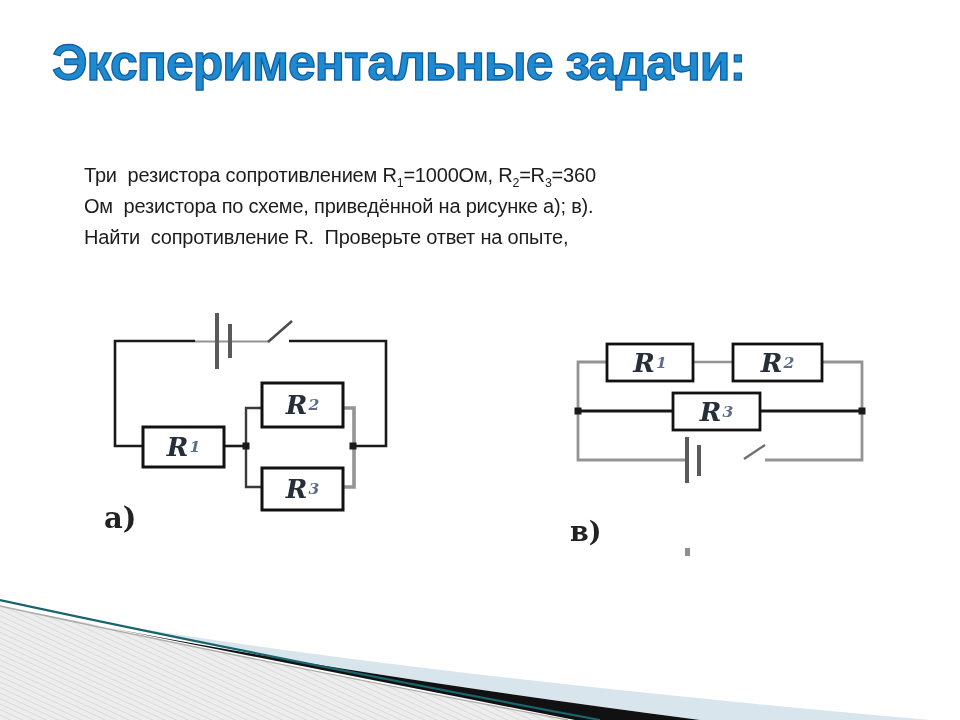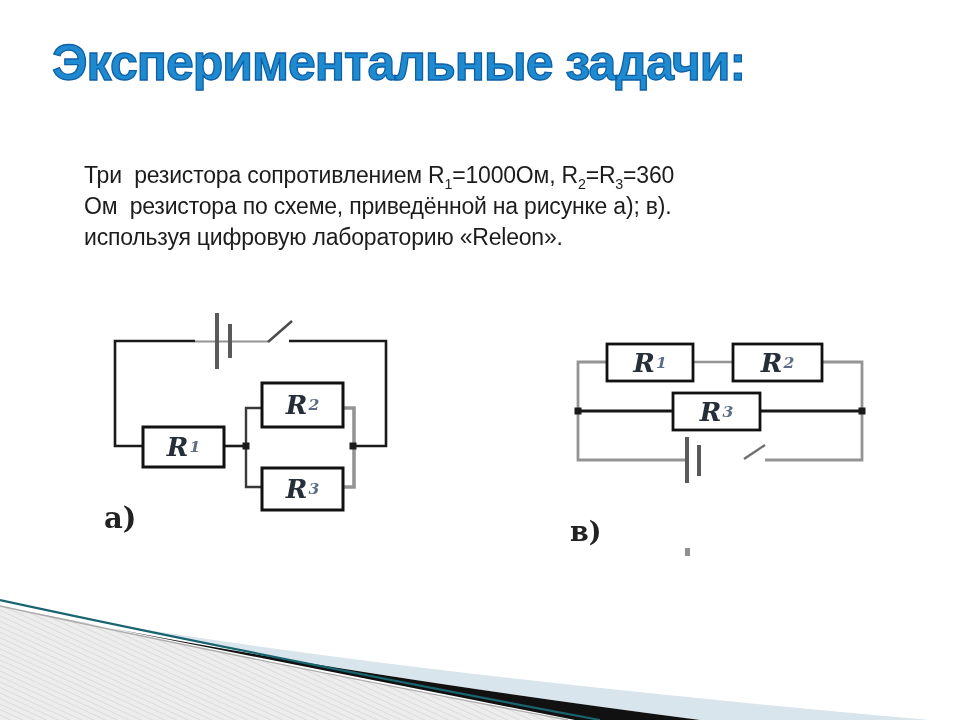--- a/index.html
+++ b/index.html
@@ -7,21 +7,21 @@
          font-family:"Liberation Sans",sans-serif;}
 
   
   .title{position:absolute;left:52px;top:34px;width:760px;
          font-size:50px;font-weight:bold;letter-spacing:-1px;
          color:#1e8bd1;-webkit-text-stroke:1.3px #0f5fa5;
          font-family:"Liberation Sans",sans-serif;white-space:nowrap;}
 
   
   .body-text{position:absolute;left:84px;top:160px;width:740px;
-             font-size:23px;line-height:31px;color:#1c1c1c;letter-spacing:-0.2px;
+             font-size:20px;line-height:31px;color:#1c1c1c;letter-spacing:-0.2px;
              font-family:"Liberation Sans",sans-serif;}
   .body-text .line{white-space:pre-wrap;}
   .body-text sub{font-size:0.62em;line-height:0;}
 
   
   .circuit{position:absolute;}
   .circuit svg{position:absolute;left:0;top:0;}
   .rbox-label{position:absolute;display:flex;align-items:center;justify-content:center;
               font-family:"DejaVu Serif","Liberation Serif",serif;
               font-style:italic;font-weight:bold;font-size:26px;color:#262e3a;}
@@ -38,21 +38,21 @@
 </head>
 <body>
 
 <div class="slide">
 
   <div class="title">Экспериментальные задачи:</div>
 
   <div class="body-text">
     <div class="line"><span>Три  резистора сопротивлением R</span><sub>1</sub><span>=1000Ом, R</span><sub>2</sub><span>=R</span><sub>3</sub><span>=360</span></div>
     <div class="line">Ом  резистора по схеме, приведённой на рисунке а); в).</div>
-    <div class="line">используя цифровую лабораторию «Releon».</div>
+    <div class="line">Найти  сопротивление R.  Проверьте ответ на опыте,</div>
   </div>
 
   <div class="circuit" style="left:100px;top:305px;width:300px;height:245px;">
     <svg width="300" height="245" viewBox="0 0 300 245">
 
       <path d="M95,36 H15 V141 H43" fill="none" stroke="#1a1a1a" stroke-width="2.6"></path>
       <path d="M189,36 H286 V141 H253" fill="none" stroke="#1a1a1a" stroke-width="2.6"></path>
 
       <line x1="95" y1="36.5" x2="168" y2="36.5" stroke="#949494" stroke-width="2.2"></line>
 

